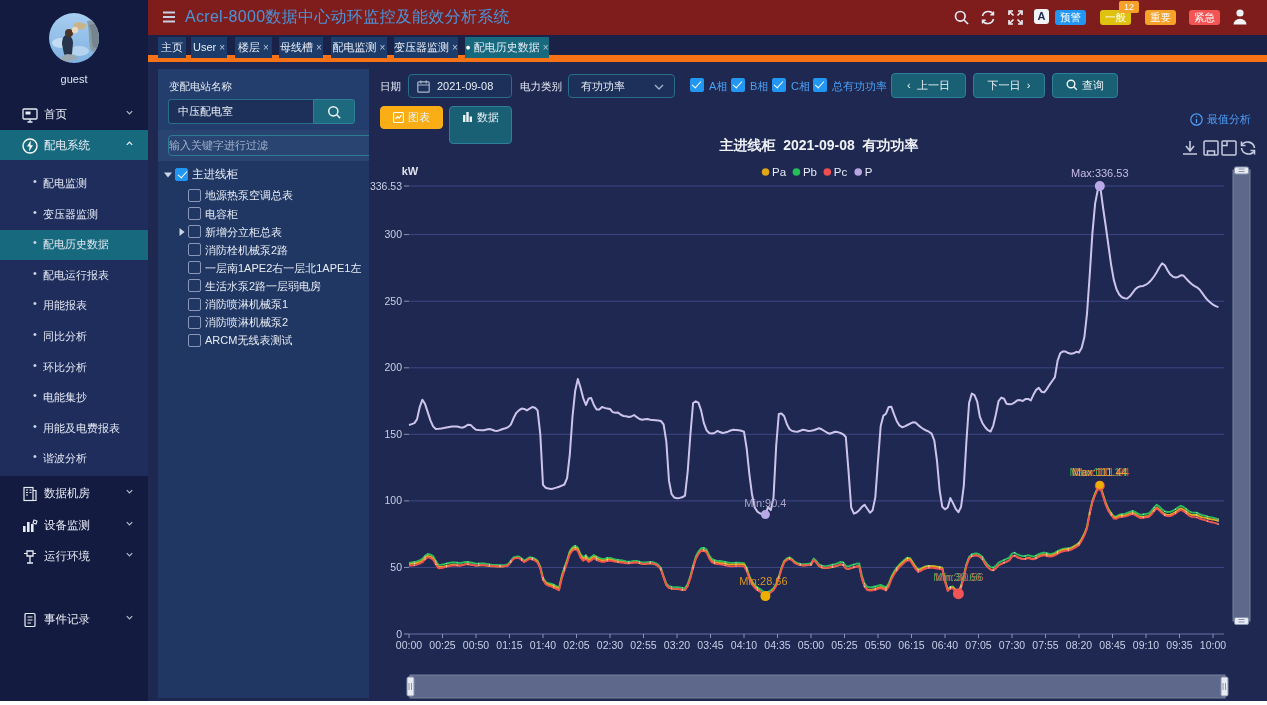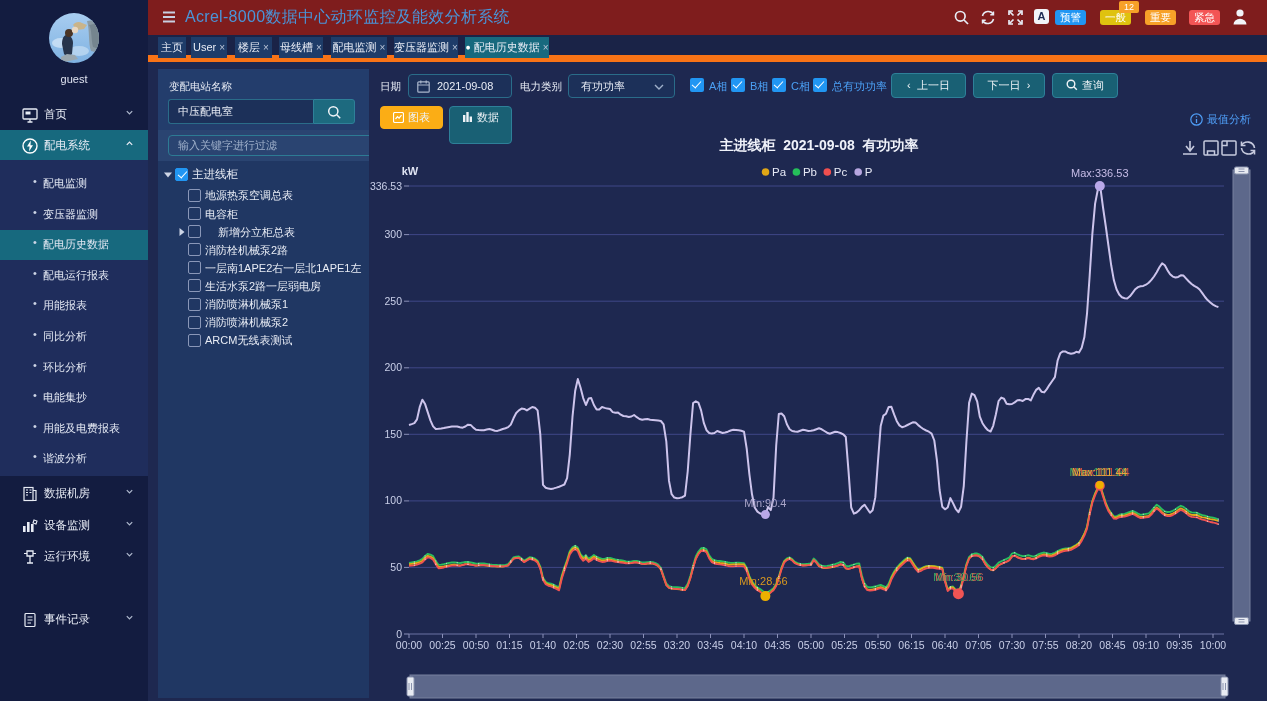--- a/index.html
+++ b/index.html
@@ -220,35 +220,35 @@
         <div class="lbl" style="left:11px;top:11px">变配电站名称</div>
       </div>
       <div id="pfil"></div>
       <div class="inp" style="left:10px;top:30px;width:145px;height:25px;line-height:23px;padding-left:9px;border-radius:3px 0 0 3px;border-right:none">中压配电室</div>
       <div class="abs" style="left:155px;top:30px;width:42px;height:25px;background:#1d6a7f;border:1px solid #2e8099;border-radius:0 3px 3px 0">
         <svg class="abs" style="left:13px;top:5px" width="15" height="15">
             <circle cx="6.3" cy="6.3" r="4.6" fill="none" stroke="#eef3f7" stroke-width="1.5"></circle>
             <path d="M9.8 9.8l3.4 3.4" stroke="#eef3f7" stroke-width="1.5"></path>
           </svg>
       </div>
-      <div class="inp" style="left:10px;top:66px;width:212px;height:21px;line-height:19px;padding-left:9px;background:#2a4471;border-color:#2d7b94;color:#9fb0ca;font-size:11px">输入关键字进行过滤</div>
+      <div class="inp" style="left:10px;top:66px;width:212px;height:21px;line-height:19px;background:#2a4471;border-color:#2d7b94;color:#9fb0ca;font-size:11px">输入关键字进行过滤</div>
       <svg class="abs" style="left:6px;top:102.0px" width="8" height="8">
           <path d="M0 1.5l4 5 4-5z" fill="#cdd5e6"></path>
         </svg>
         <div class="cb on" style="left:17px;top:98.5px"></div>
         <div class="tree-row" style="left:34px;top:98.0px;font-size:11.5px">主进线柜</div>
         <div class="cb" style="left:30px;top:119.5px"></div>
         <div class="tree-row" style="left:47px;top:119.0px">地源热泵空调总表</div>
         <div class="cb" style="left:30px;top:138.0px"></div>
         <div class="tree-row" style="left:47px;top:137.5px">电容柜</div>
         <svg class="abs" style="left:20px;top:158.5px" width="8" height="8">
           <path d="M1.5 0l5 4-5 4z" fill="#cdd5e6"></path>
         </svg>
         <div class="cb" style="left:30px;top:156.0px"></div>
-        <div class="tree-row" style="left:60px;top:155.5px">新增分立柜总表</div>
+        <div class="tree-row" style="left:47px;top:155.5px">新增分立柜总表</div>
         <div class="cb" style="left:30px;top:174.0px"></div>
         <div class="tree-row" style="left:47px;top:173.5px">消防栓机械泵2路</div>
         <div class="cb" style="left:30px;top:192.0px"></div>
         <div class="tree-row" style="left:47px;top:191.5px">一层南1APE2右一层北1APE1左</div>
         <div class="cb" style="left:30px;top:210.0px"></div>
         <div class="tree-row" style="left:47px;top:209.5px">生活水泵2路一层弱电房</div>
         <div class="cb" style="left:30px;top:228.5px"></div>
         <div class="tree-row" style="left:47px;top:228.0px">消防喷淋机械泵1</div>
         <div class="cb" style="left:30px;top:246.5px"></div>
         <div class="tree-row" style="left:47px;top:246.0px">消防喷淋机械泵2</div>

